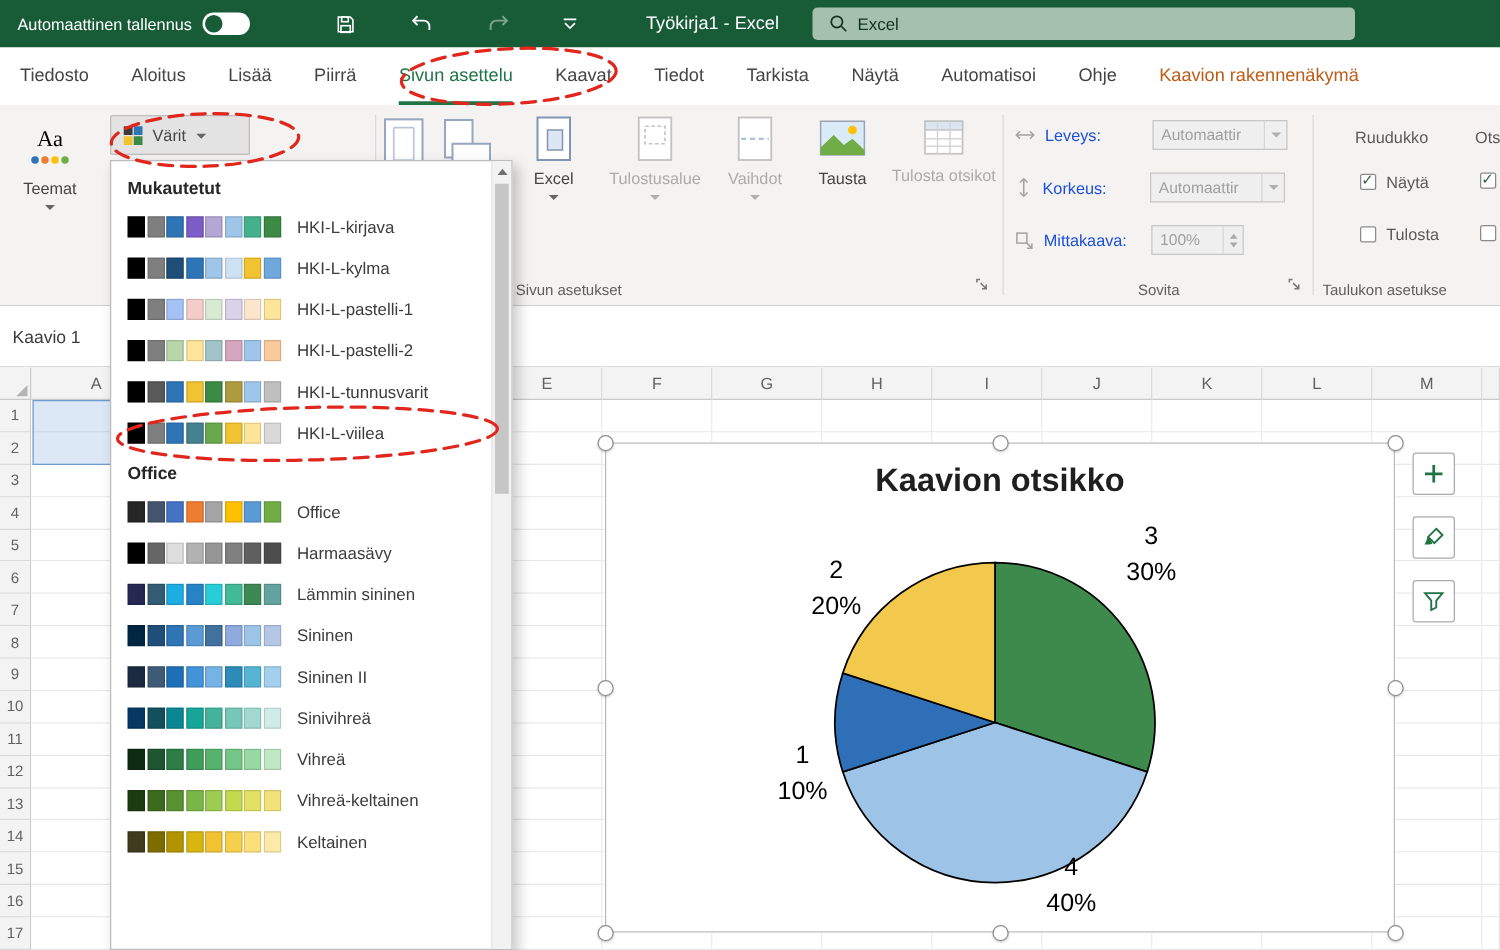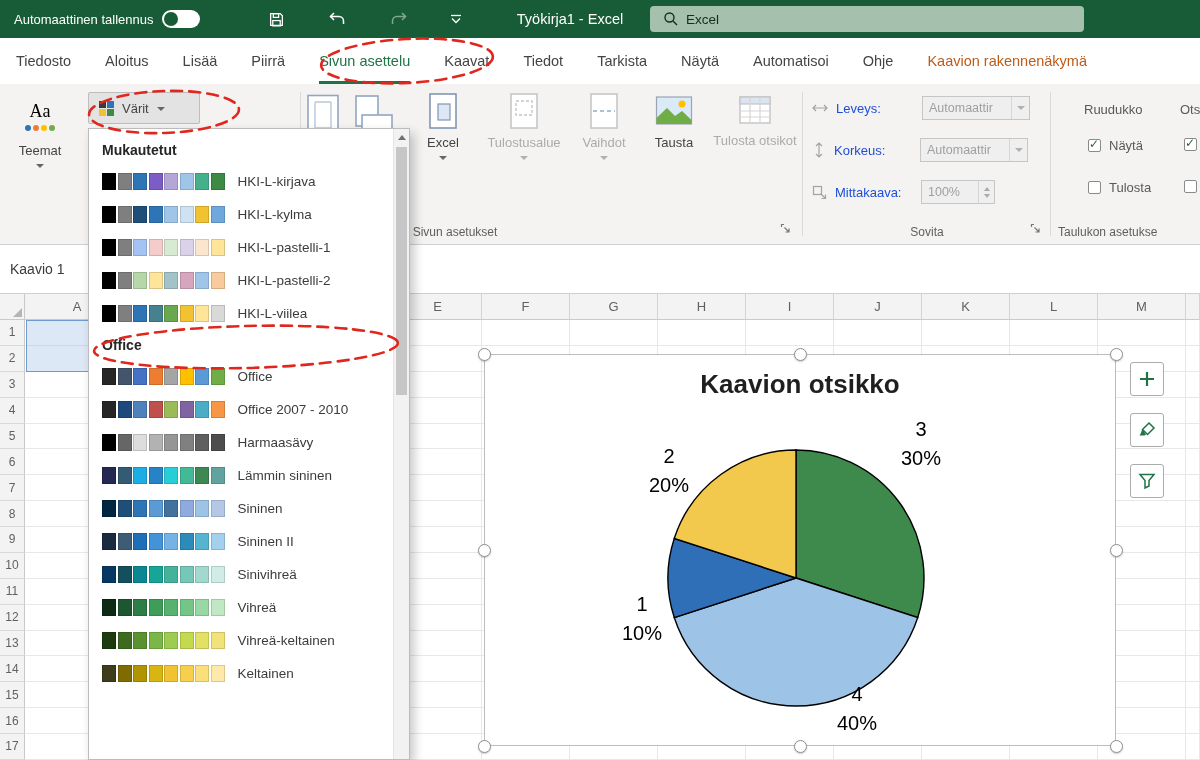--- a/index.html
+++ b/index.html
@@ -756,20 +756,33 @@
             <span class="sq" style="background: rgb(162, 196, 201);"></span>
             <span class="sq" style="background: rgb(213, 166, 189);"></span>
             <span class="sq" style="background: rgb(159, 197, 232);"></span>
             <span class="sq" style="background: rgb(249, 203, 156);"></span>
           </span>
           <span class="menu-item-label">HKI-L-pastelli-2</span>
         </div>
         <div class="menu-item">
           <span class="swatch">
             <span class="sq" style="background: rgb(0, 0, 0);"></span>
+            <span class="sq" style="background: rgb(89, 89, 89);"></span>
+            <span class="sq" style="background: rgb(46, 117, 182);"></span>
+            <span class="sq" style="background: rgb(241, 194, 50);"></span>
+            <span class="sq" style="background: rgb(61, 138, 68);"></span>
+            <span class="sq" style="background: rgb(176, 154, 62);"></span>
+            <span class="sq" style="background: rgb(159, 197, 232);"></span>
+            <span class="sq" style="background: rgb(191, 191, 191);"></span>
+          </span>
+          <span class="menu-item-label">HKI-L-tunnusvarit</span>
+        </div>
+        <div class="menu-item">
+          <span class="swatch">
+            <span class="sq" style="background: rgb(0, 0, 0);"></span>
             <span class="sq" style="background: rgb(127, 127, 127);"></span>
             <span class="sq" style="background: rgb(46, 117, 182);"></span>
             <span class="sq" style="background: rgb(69, 129, 142);"></span>
             <span class="sq" style="background: rgb(106, 168, 79);"></span>
             <span class="sq" style="background: rgb(241, 194, 50);"></span>
             <span class="sq" style="background: rgb(255, 229, 153);"></span>
             <span class="sq" style="background: rgb(217, 217, 217);"></span>
           </span>
           <span class="menu-item-label">HKI-L-viilea</span>
         </div>
@@ -779,33 +792,20 @@
             <span class="sq" style="background: rgb(38, 38, 38);"></span>
             <span class="sq" style="background: rgb(68, 84, 106);"></span>
             <span class="sq" style="background: rgb(68, 114, 196);"></span>
             <span class="sq" style="background: rgb(237, 125, 49);"></span>
             <span class="sq" style="background: rgb(165, 165, 165);"></span>
             <span class="sq" style="background: rgb(255, 192, 0);"></span>
             <span class="sq" style="background: rgb(91, 155, 213);"></span>
             <span class="sq" style="background: rgb(112, 173, 71);"></span>
           </span>
           <span class="menu-item-label">Office</span>
-        </div>
-        <div class="menu-item">
-          <span class="swatch">
-            <span class="sq" style="background: rgb(38, 38, 38);"></span>
-            <span class="sq" style="background: rgb(31, 73, 125);"></span>
-            <span class="sq" style="background: rgb(79, 129, 189);"></span>
-            <span class="sq" style="background: rgb(192, 80, 77);"></span>
-            <span class="sq" style="background: rgb(155, 187, 89);"></span>
-            <span class="sq" style="background: rgb(128, 100, 162);"></span>
-            <span class="sq" style="background: rgb(75, 172, 198);"></span>
-            <span class="sq" style="background: rgb(247, 150, 70);"></span>
-          </span>
-          <span class="menu-item-label">Office 2007 - 2010</span>
         </div>
         <div class="menu-item">
           <span class="swatch">
             <span class="sq" style="background: rgb(0, 0, 0);"></span>
             <span class="sq" style="background: rgb(102, 102, 102);"></span>
             <span class="sq" style="background: rgb(221, 221, 221);"></span>
             <span class="sq" style="background: rgb(178, 178, 178);"></span>
             <span class="sq" style="background: rgb(150, 150, 150);"></span>
             <span class="sq" style="background: rgb(128, 128, 128);"></span>
             <span class="sq" style="background: rgb(95, 95, 95);"></span>

